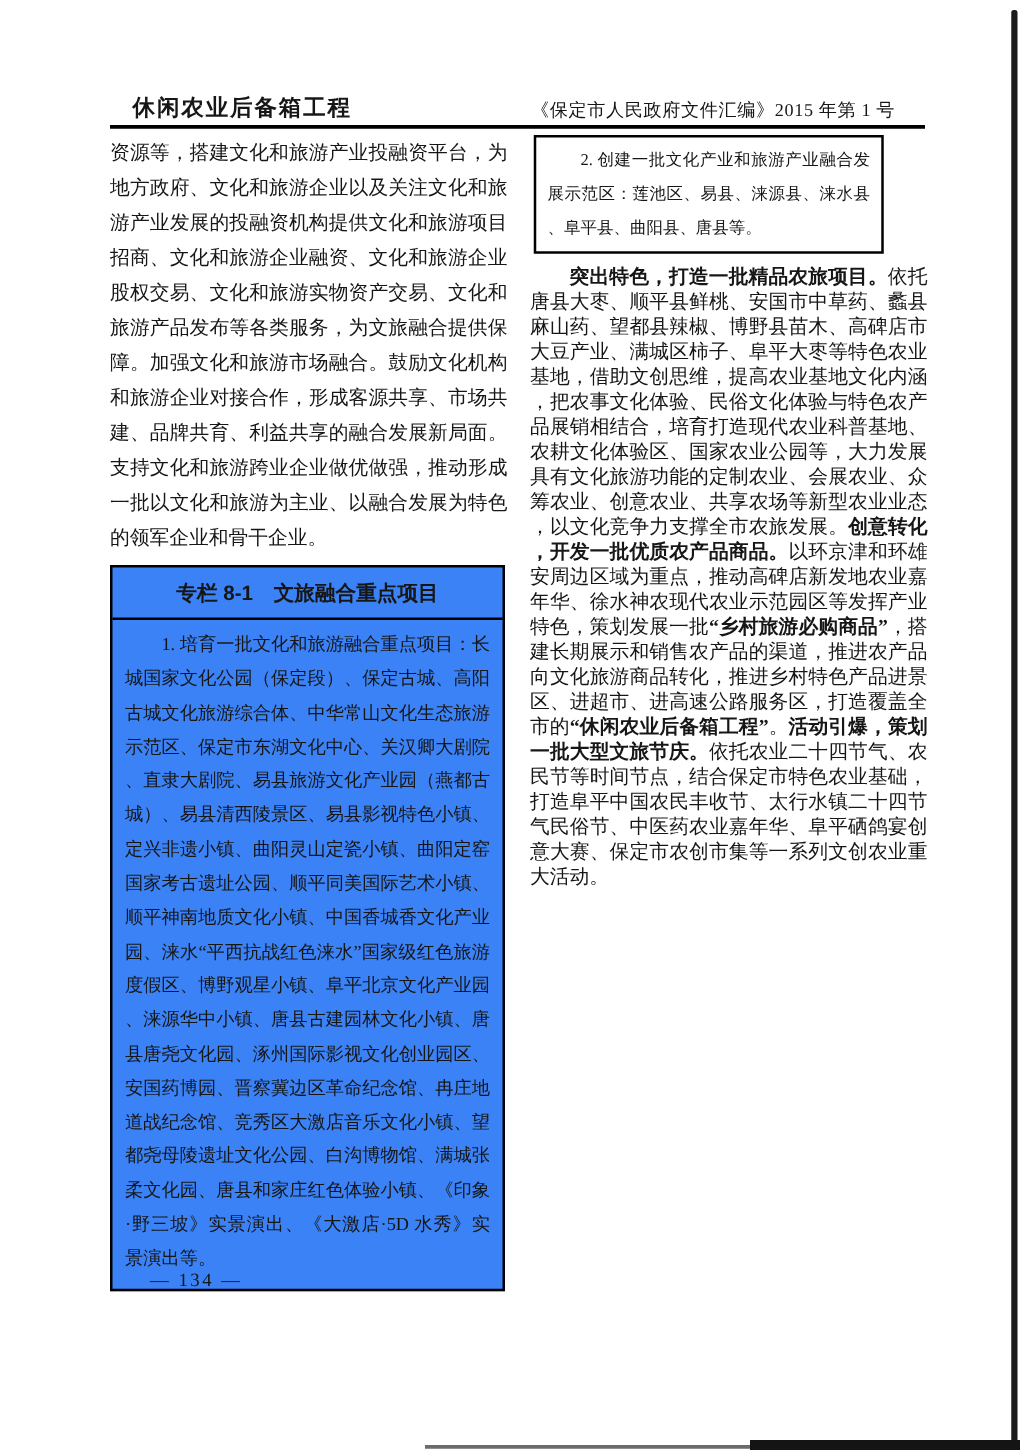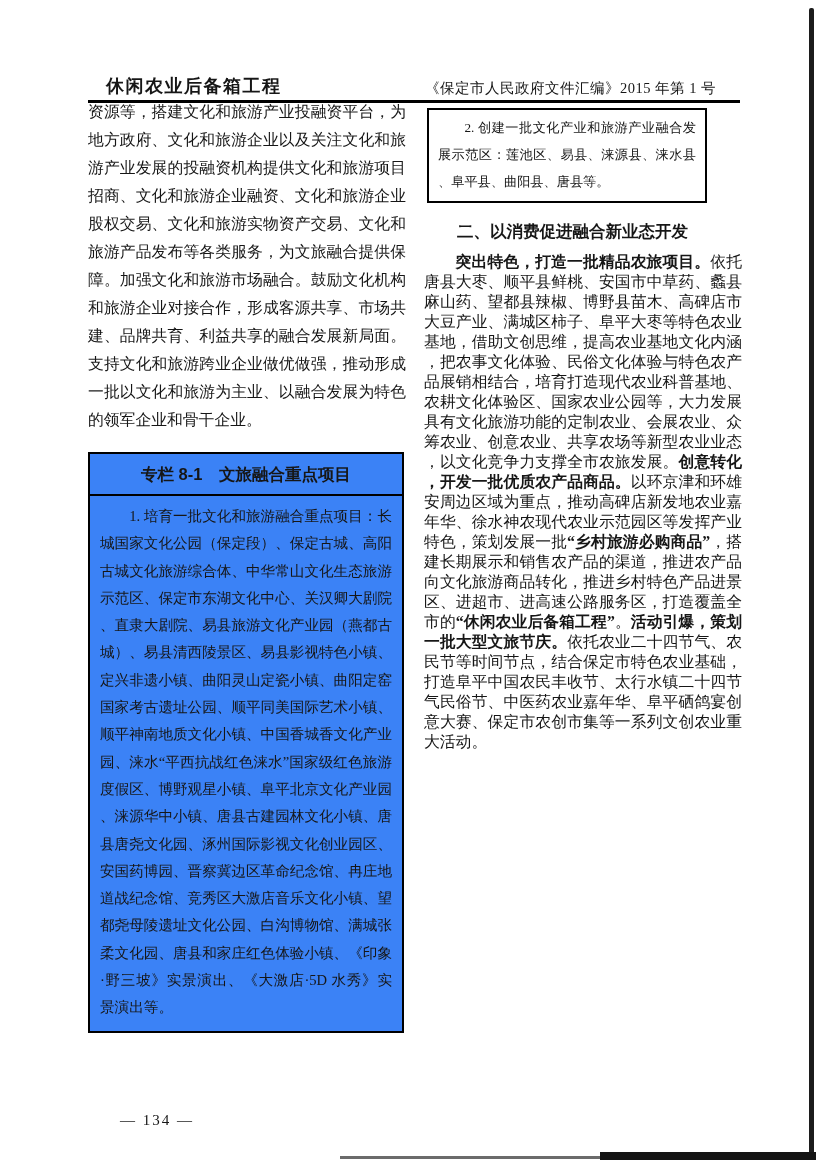--- a/index.html
+++ b/index.html
@@ -33,21 +33,21 @@
   
   .cjk {
     text-align: justify;
     word-break: break-all;
     line-break: anywhere;
   }
   .run-bold { font-weight: 700; }
 
   
   #left-para {
-    left: 88px; top: 98px; width: 318px;
+    left: 88px; top: 109px; width: 318px;
     font-size: 15.8px; line-height: 28px;
   }
   #box1 {
     left: 88px; top: 452px; width: 312px;
     border: 2px solid #000;
     background: #3b82f6;
   }
   #box1-title {
     text-align: center;
     font-family: "Liberation Sans", "DejaVu Sans", sans-serif;
@@ -84,21 +84,21 @@
     font-size: 16px;
   }
   #right-para {
     margin-top: 9px;
     font-size: 15.8px; line-height: 20px;
     text-indent: 2em;
   }
 
   
   #page-num {
-    left: 120px; top: 1112px;
+    left: 120px; top: 1017px;
     font-size: 15px; letter-spacing: 2px;
   }
 
   
   #edge-right {
     right: 2px; top: 8px; width: 5px; height: 1150px;
     background: #1c1c1c; border-radius: 2px;
   }
   #edge-bottom-light {
     left: 340px; top: 1156px; width: 320px; height: 3px;
@@ -118,21 +118,20 @@
 
 <div class="abs cjk" id="left-para">资源等，搭建文化和旅游产业投融资平台，为地方政府、文化和旅游企业以及关注文化和旅游产业发展的投融资机构提供文化和旅游项目招商、文化和旅游企业融资、文化和旅游企业股权交易、文化和旅游实物资产交易、文化和旅游产品发布等各类服务，为文旅融合提供保障。加强文化和旅游市场融合。鼓励文化机构和旅游企业对接合作，形成客源共享、市场共建、品牌共育、利益共享的融合发展新局面。支持文化和旅游跨业企业做优做强，推动形成一批以文化和旅游为主业、以融合发展为特色的领军企业和骨干企业。</div>
 
 <div class="abs" id="box1">
   <div id="box1-title">专栏 8-1　文旅融合重点项目</div>
   <div class="cjk" id="box1-body">1. 培育一批文化和旅游融合重点项目：长城国家文化公园（保定段）、保定古城、高阳古城文化旅游综合体、中华常山文化生态旅游示范区、保定市东湖文化中心、关汉卿大剧院、直隶大剧院、易县旅游文化产业园（燕都古城）、易县清西陵景区、易县影视特色小镇、定兴非遗小镇、曲阳灵山定瓷小镇、曲阳定窑国家考古遗址公园、顺平同美国际艺术小镇、顺平神南地质文化小镇、中国香城香文化产业园、涞水“平西抗战红色涞水”国家级红色旅游度假区、博野观星小镇、阜平北京文化产业园、涞源华中小镇、唐县古建园林文化小镇、唐县唐尧文化园、涿州国际影视文化创业园区、安国药博园、晋察冀边区革命纪念馆、冉庄地道战纪念馆、竞秀区大激店音乐文化小镇、望都尧母陵遗址文化公园、白沟博物馆、满城张柔文化园、唐县和家庄红色体验小镇、《印象·野三坡》实景演出、《大激店·5D 水秀》实景演出等。</div>
 </div>
 
 <div class="abs" id="right-col">
   <div class="cjk" id="box2">2. 创建一批文化产业和旅游产业融合发展示范区：莲池区、易县、涞源县、涞水县、阜平县、曲阳县、唐县等。</div>
-  <div id="sec-head">二、以消费促进融合新业态开发</div>
   <div class="cjk" id="right-para"><span class="run-bold">突出特色，打造一批精品农旅项目。</span><span>依托唐县大枣、顺平县鲜桃、安国市中草药、蠡县麻山药、望都县辣椒、博野县苗木、高碑店市大豆产业、满城区柿子、阜平大枣等特色农业基地，借助文创思维，提高农业基地文化内涵，把农事文化体验、民俗文化体验与特色农产品展销相结合，培育打造现代农业科普基地、农耕文化体验区、国家农业公园等，大力发展具有文化旅游功能的定制农业、会展农业、众筹农业、创意农业、共享农场等新型农业业态，以文化竞争力支撑全市农旅发展。</span><span class="run-bold">创意转化，开发一批优质农产品商品。</span><span>以环京津和环雄安周边区域为重点，推动高碑店新发地农业嘉年华、徐水神农现代农业示范园区等发挥产业特色，策划发展一批</span><span class="run-bold">“乡村旅游必购商品”</span><span>，搭建长期展示和销售农产品的渠道，推进农产品向文化旅游商品转化，推进乡村特色产品进景区、进超市、进高速公路服务区，打造覆盖全市的</span><span class="run-bold">“休闲农业后备箱工程”</span><span>。</span><span class="run-bold">活动引爆，策划一批大型文旅节庆。</span><span>依托农业二十四节气、农民节等时间节点，结合保定市特色农业基础，打造阜平中国农民丰收节、太行水镇二十四节气民俗节、中医药农业嘉年华、阜平硒鸽宴创意大赛、保定市农创市集等一系列文创农业重大活动。</span></div>
 </div>
 
 <div class="abs" id="page-num">— 134 —</div>
 
 <div class="abs" id="edge-right"></div>
 <div class="abs" id="edge-bottom-light"></div>
 <div class="abs" id="edge-bottom-dark"></div>
 
 </body></html>

